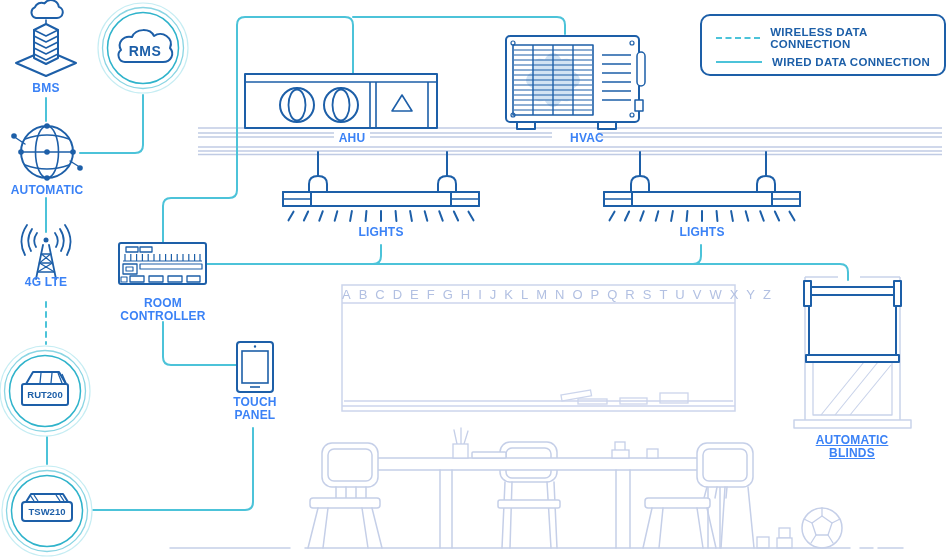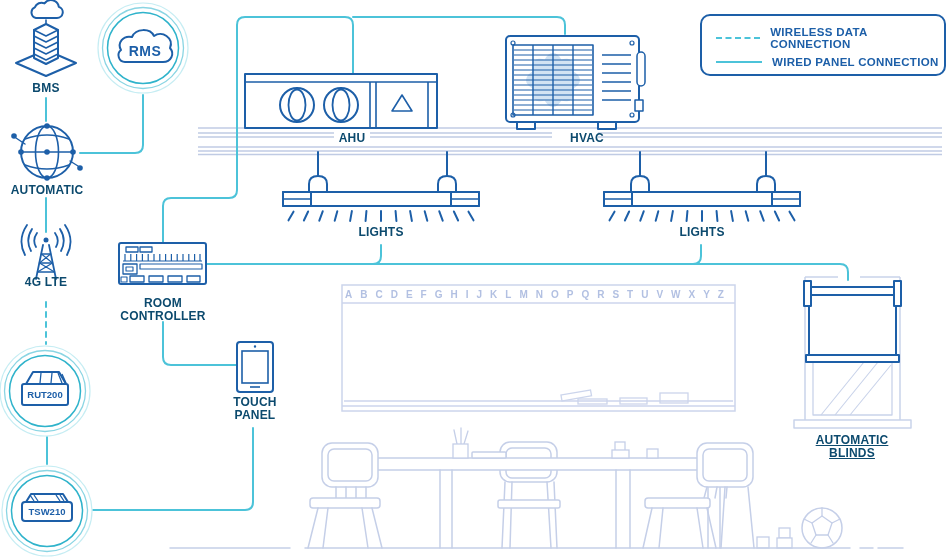--- a/index.html
+++ b/index.html
@@ -1,23 +1,23 @@
 <!DOCTYPE html>
 <html><head>
 <meta charset="utf-8">
 <style>
   html,body{margin:0;padding:0;background:#fff;}
   .stage{position:relative;width:950px;height:557px;background:#ffffff;overflow:hidden;
          font-family:"Liberation Sans",sans-serif;}
   svg{position:absolute;left:0;top:0;}
   .lbl{position:absolute;transform:translateX(-50%);font-weight:bold;font-size:12px;
-       color:#0c4a6e;letter-spacing:.2px;text-align:center;line-height:13px;white-space:nowrap;}
+       color:#3b82f6;letter-spacing:.2px;text-align:center;line-height:13px;white-space:nowrap;}
   .lbl.wrap{white-space:normal;}
   .alpha{position:absolute;left:342px;top:288px;width:393px;text-align:center;
-         font-size:10px;font-weight:bold;color:#b2c0e2;letter-spacing:8px;line-height:14px;}
+         font-size:13px;font-weight:normal;color:#b2c0e2;letter-spacing:8px;line-height:14px;}
   .legend{position:absolute;left:700px;top:14px;width:246px;height:62px;border:2px solid #1d5fa8;
           border-radius:10px;background:#fff;display:flex;flex-direction:column;
           justify-content:space-evenly;padding:4px 0 0 14px;box-sizing:border-box;}
   .legend-row{display:flex;align-items:center;gap:10px;}
   .legend-line{width:46px;height:0;}
   .legend-line.dashed{border-top:2px dashed #4cc3d9;}
   .legend-line.solid{border-top:2px solid #4cc3d9;}
   .legend-text{font-size:11.5px;font-weight:bold;color:#1d5fa8;letter-spacing:.3px;}
 </style>
 </head>
@@ -324,17 +324,17 @@
 
 <div class="alpha">ABCDEFGHIJKLMNOPQRSTUVWXYZ</div>
 
 <div class="legend">
   <div class="legend-row">
     <span class="legend-line dashed"></span>
     <span class="legend-text">WIRELESS DATA CONNECTION</span>
   </div>
   <div class="legend-row">
     <span class="legend-line solid"></span>
-    <span class="legend-text">WIRED PANEL CONNECTION</span>
+    <span class="legend-text">WIRED DATA CONNECTION</span>
   </div>
 </div>
 
 </div>
 
 </body></html>

